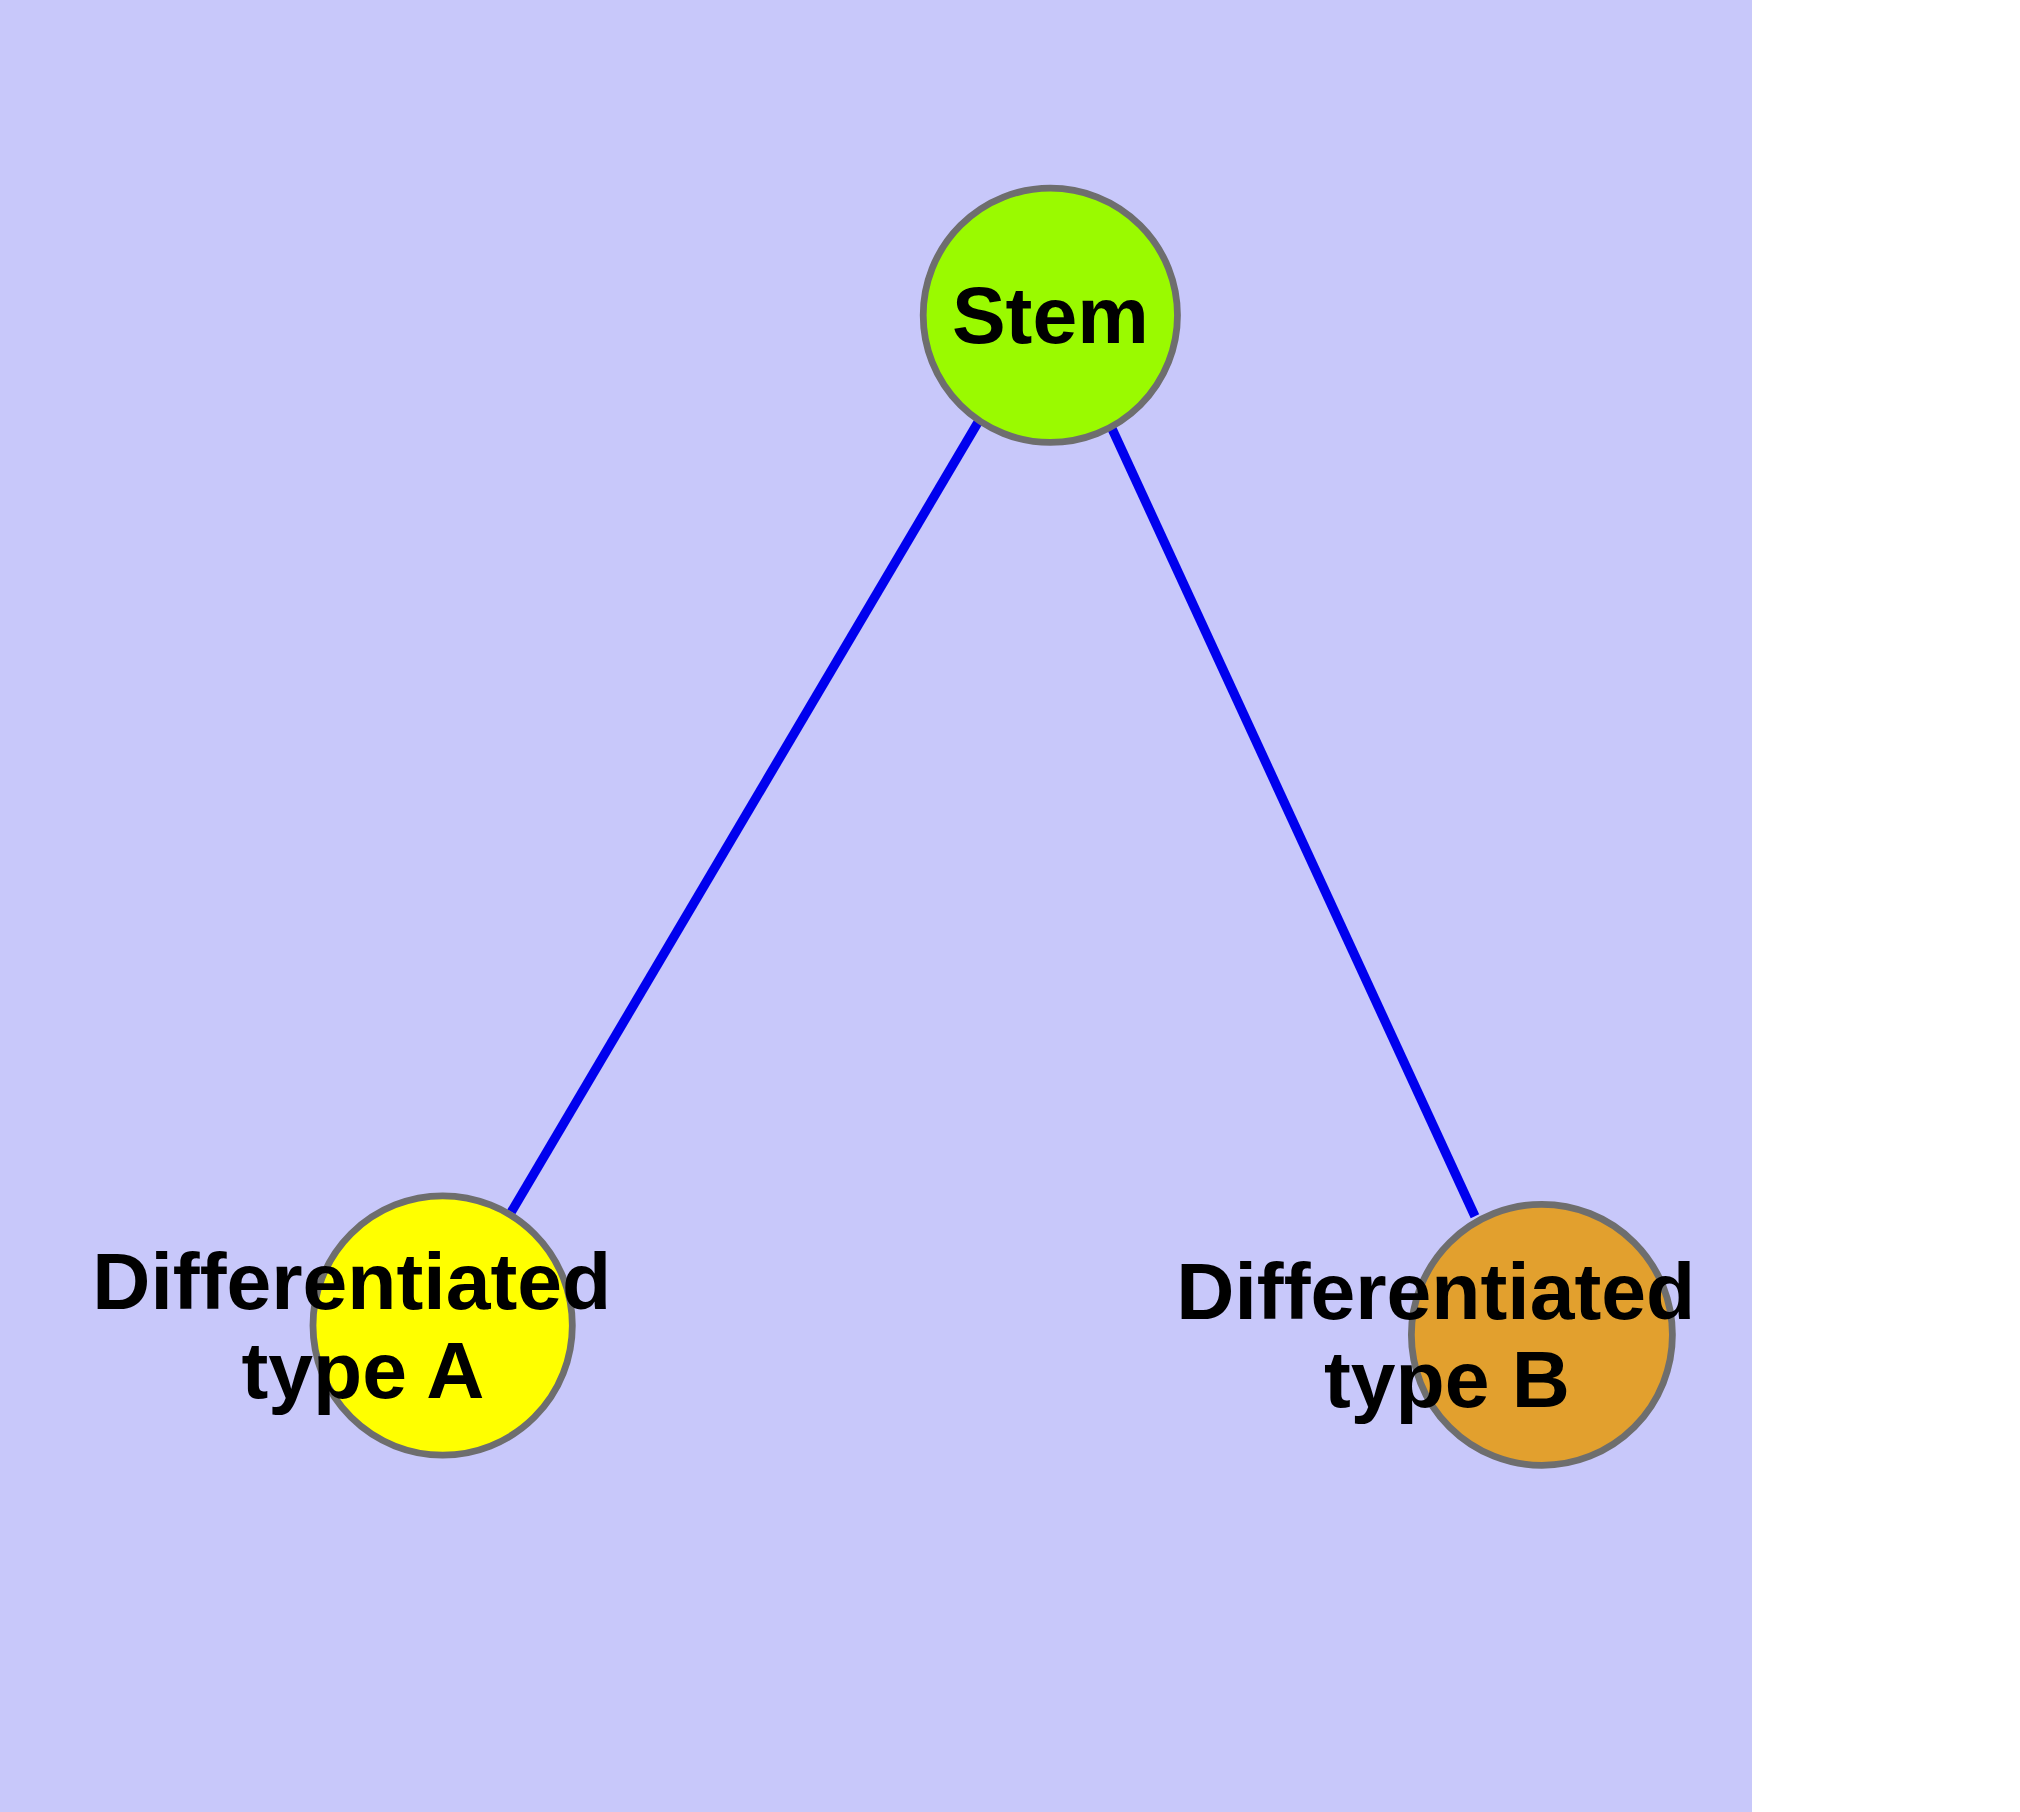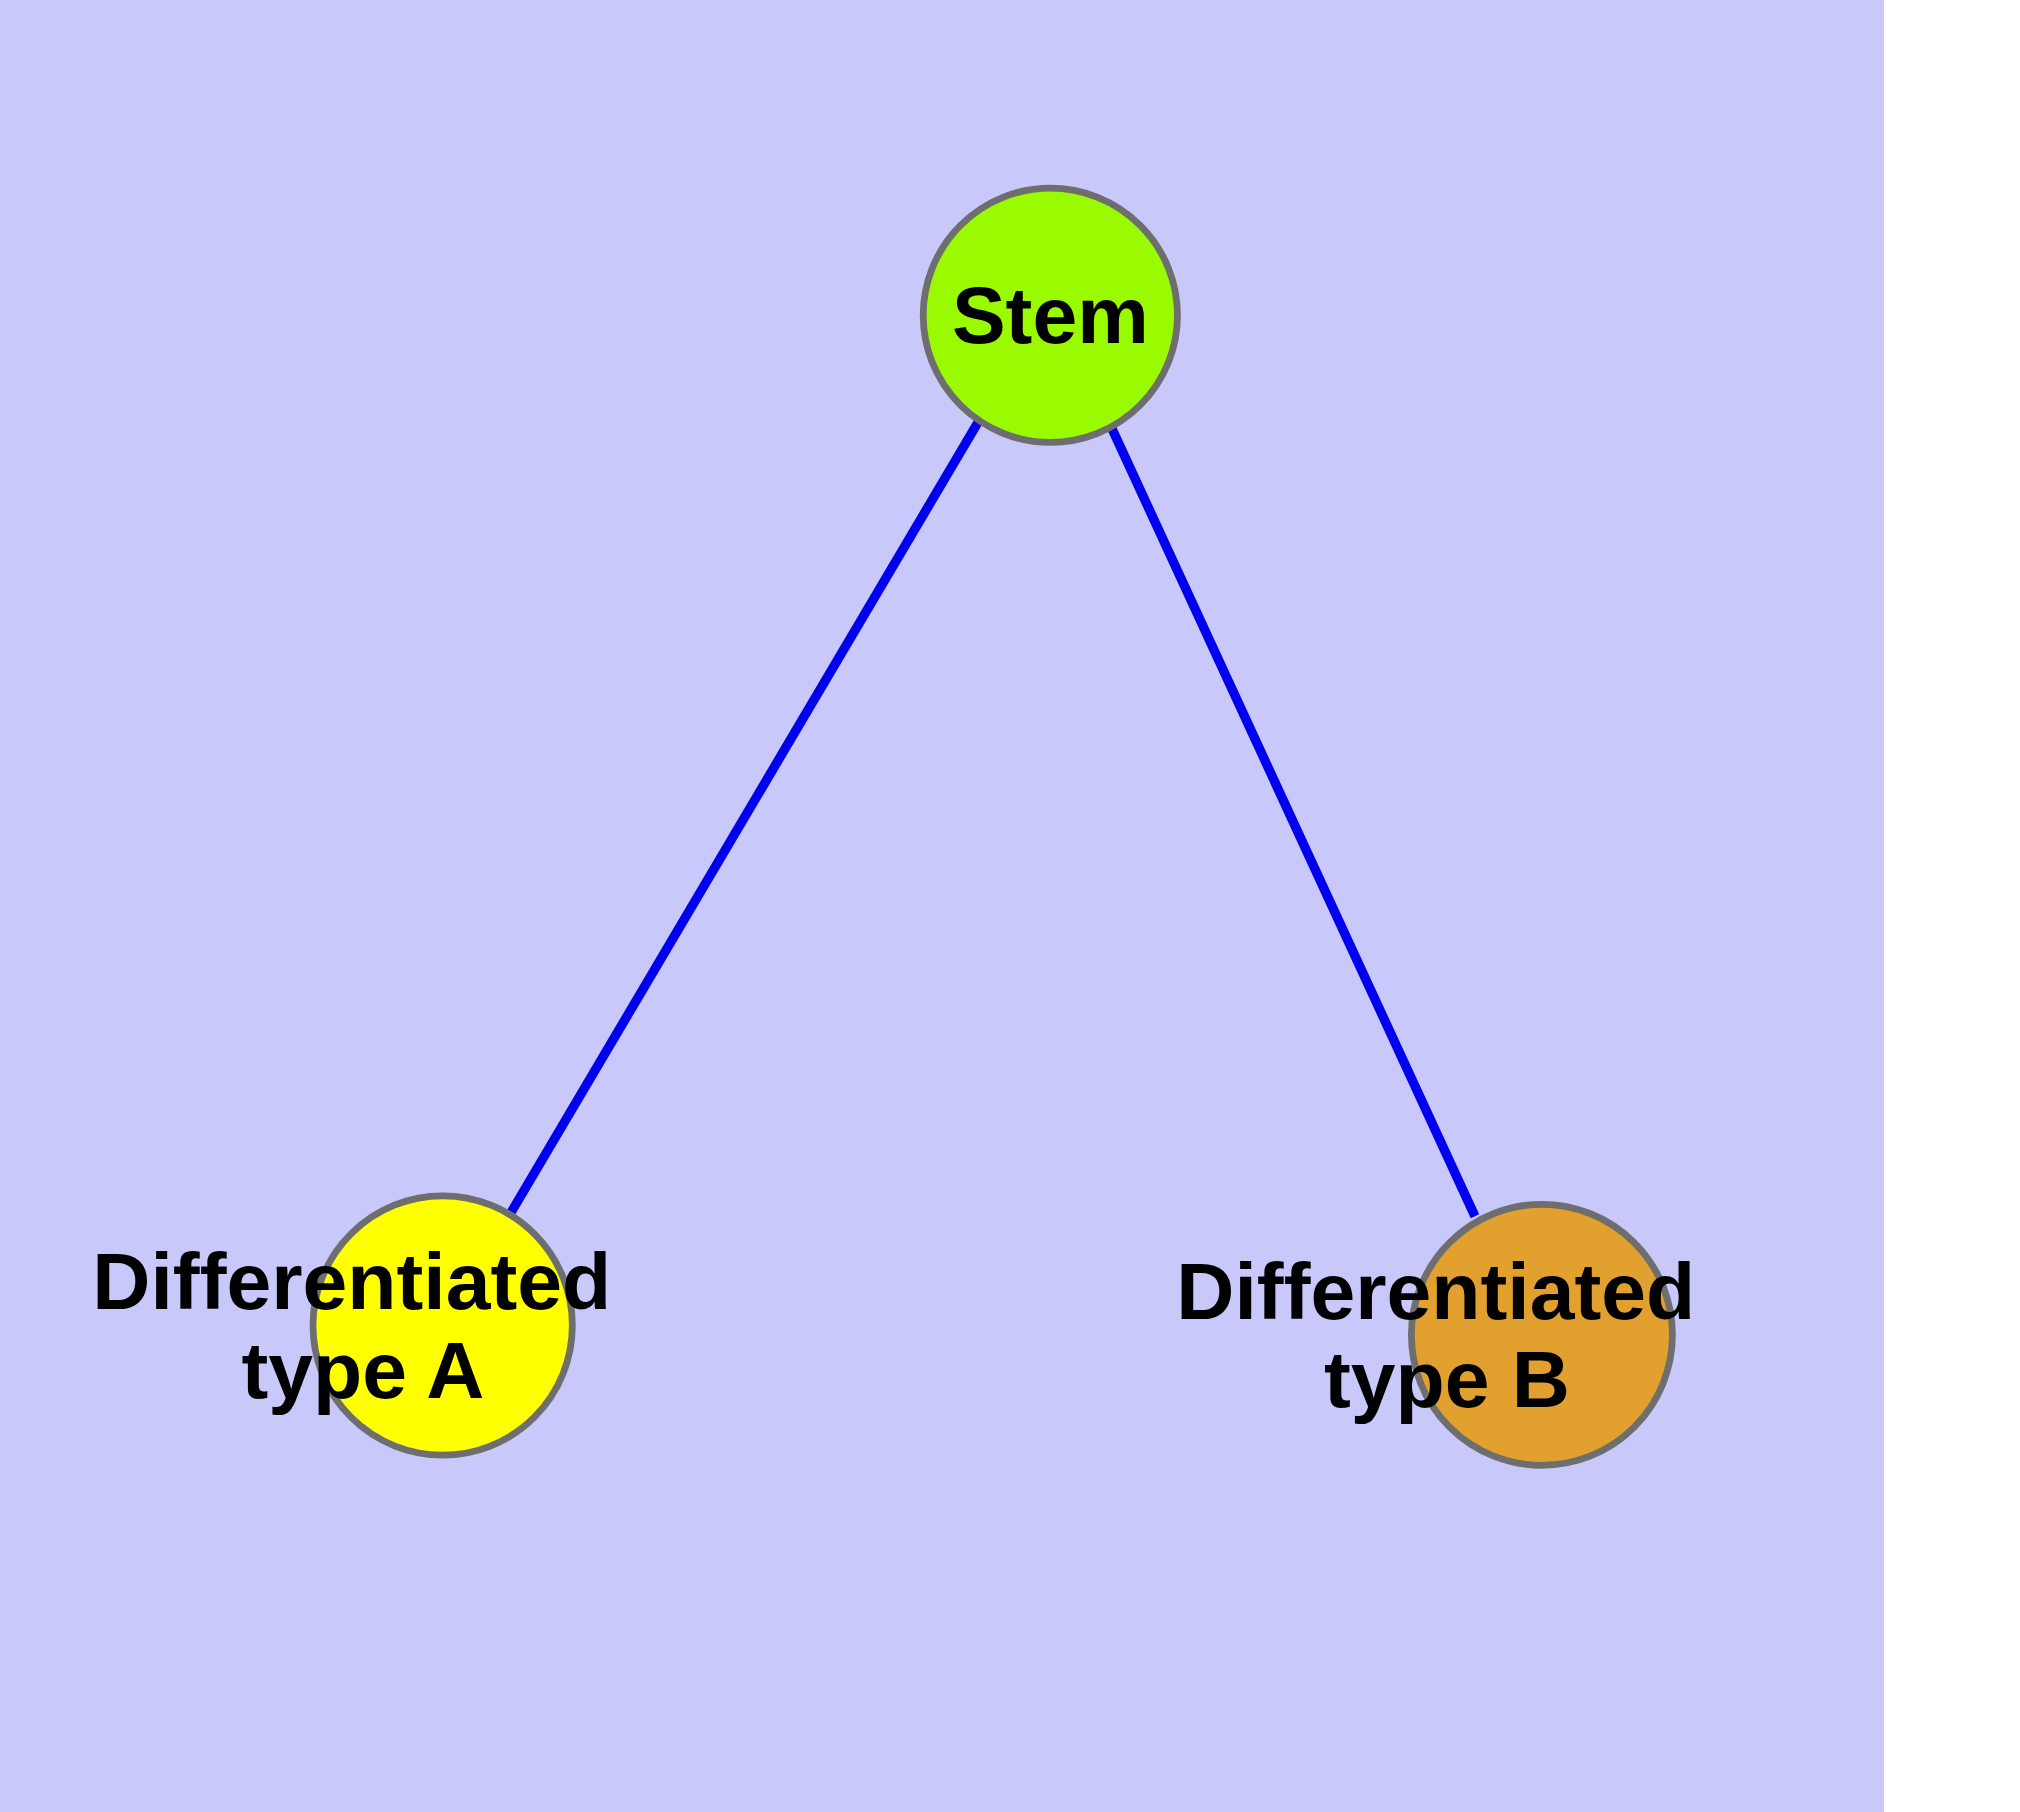--- a/index.html
+++ b/index.html
@@ -7,21 +7,21 @@
     padding: 0;
   }
   body {
     width: 2021px;
     height: 1812px;
     overflow: hidden;
     font-family: "Liberation Sans", sans-serif;
   }
   #canvas {
     position: relative;
-    width: 1884px;
+    width: 1752px;
     height: 1812px;
     background: #c8c8fa;
   }
   #graph-svg {
     position: absolute;
     top: 0;
     left: 0;
     width: 2021px;
     height: 1812px;
     display: block;

